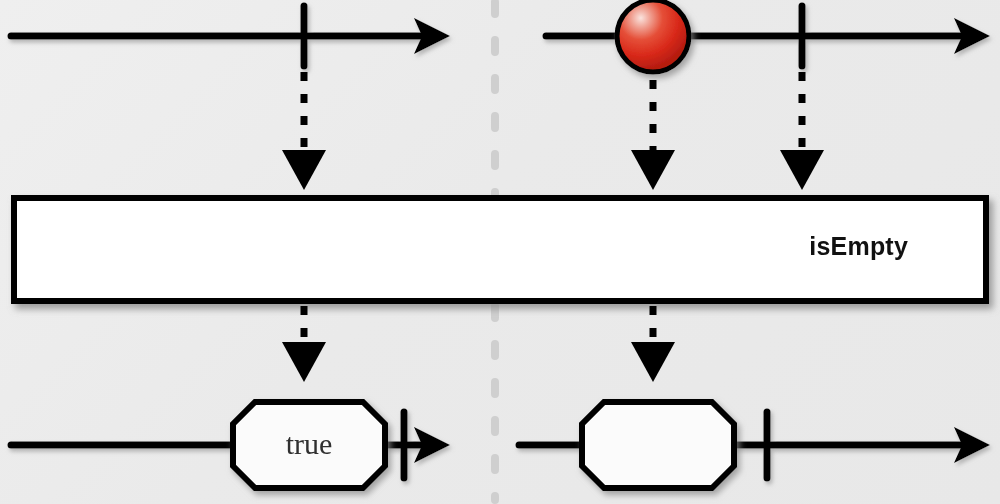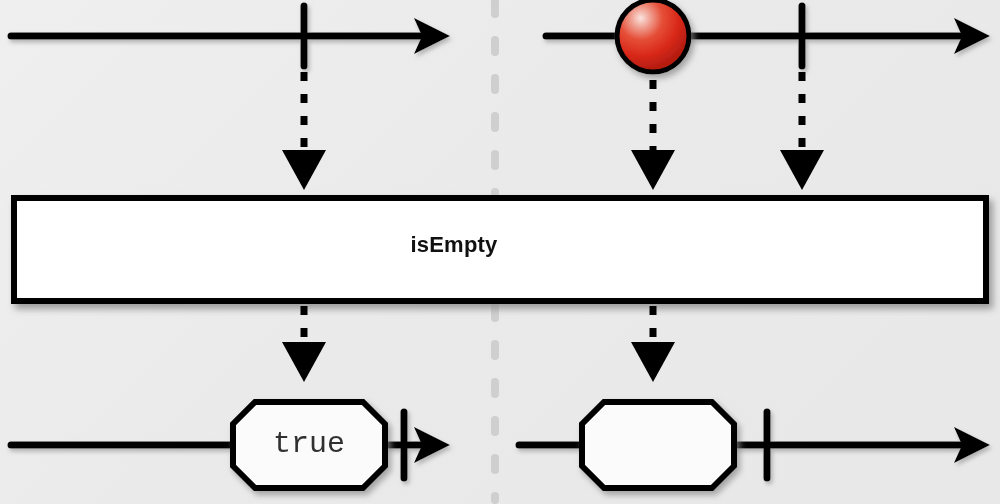--- a/index.html
+++ b/index.html
@@ -25,31 +25,31 @@
     top: 0;
     width: 1000px;
     height: 504px;
     display: block;
   }
   .op-label {
     position: absolute;
     left: 0;
     width: 908px;
     top: 232px;
-    text-align: center;
+    text-align: right;
     font-family: "Liberation Sans", sans-serif;
-    font-size: 22px;
+    font-size: 25px;
     font-weight: bold;
     color: #111111;
     letter-spacing: 0.2px;
     pointer-events: none;
   }
   .marble-label {
     position: absolute;
-    font-family: Liberation Mono, monospace;
+    font-family: Liberation Serif, serif;
     font-size: 30px;
     color: #303030;
     text-align: center;
     pointer-events: none;
   }
   #label-true {
     left: 233px;
     top: 427px;
     width: 152px;
   }

